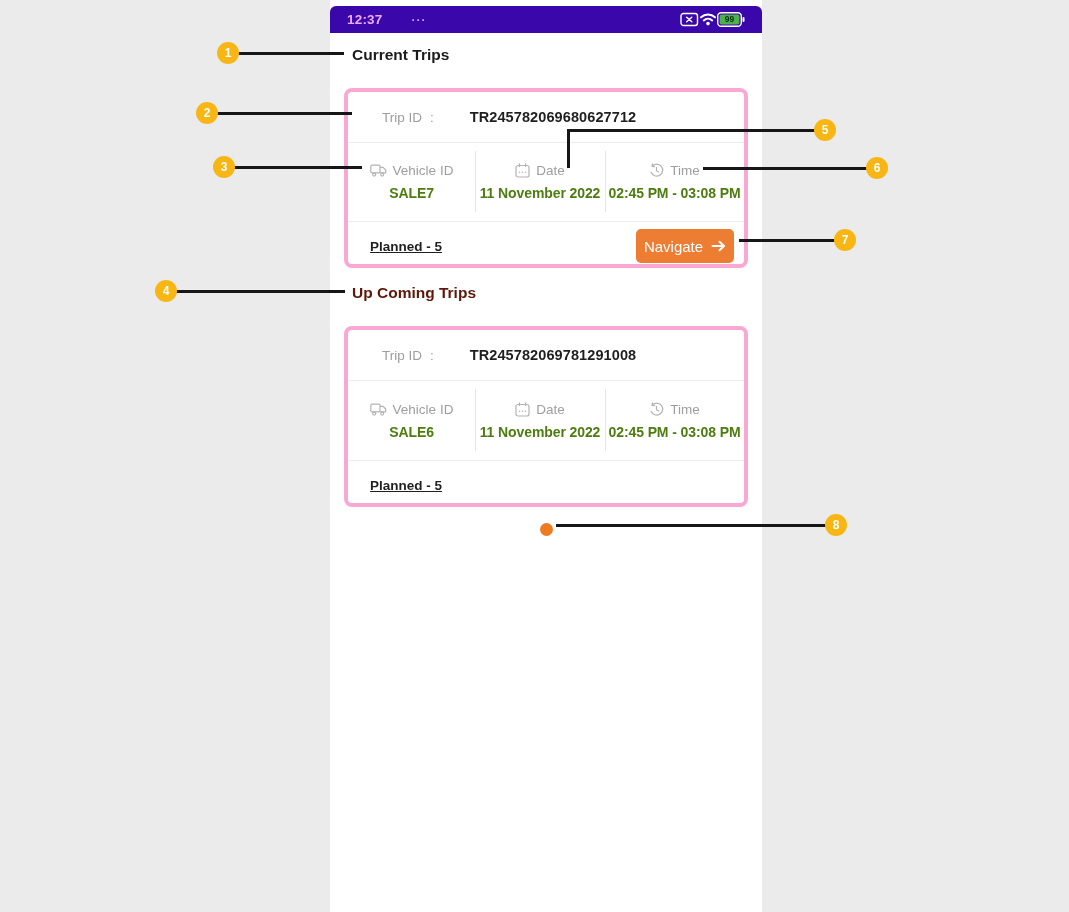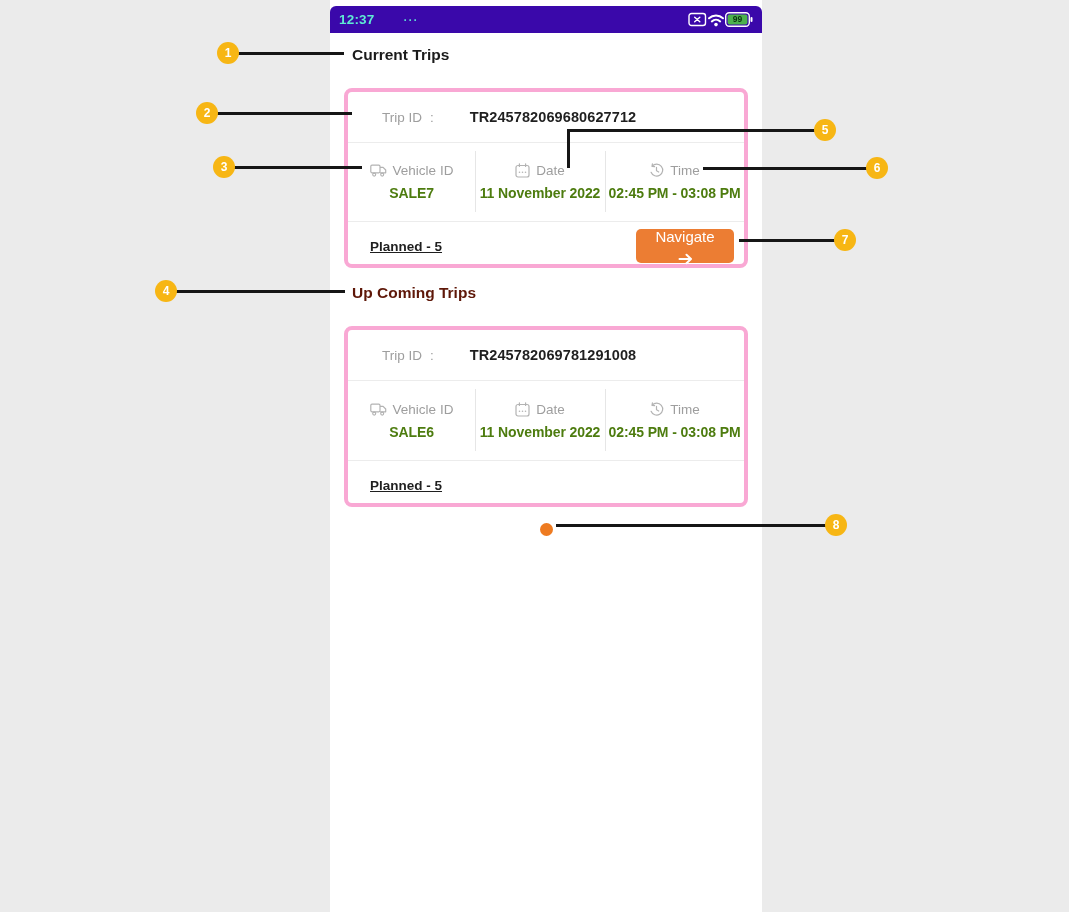--- a/index.html
+++ b/index.html
@@ -2,24 +2,24 @@
 <html><head>
 <meta charset="utf-8">
 <style>
   * { margin:0; padding:0; box-sizing:border-box; }
   body { font-family:"Liberation Sans","DejaVu Sans",sans-serif; }
   .stage { position:relative; width:1069px; height:912px; background:#ebebeb; overflow:hidden; }
 
   
   .phone { position:absolute; left:330px; top:0; width:432px; height:912px; background:#ffffff; }
   .statusbar { position:absolute; left:0; top:6px; width:432px; height:27px; background:#3a08aa;
-               border-radius:6px 6px 0 0; display:flex; align-items:center; padding:0 9px; color:#5eead4; }
+               border-radius:6px 6px 0 0; display:flex; align-items:center; padding:0 17px; color:#f0abfc; }
   .sb-time { font-size:13.5px; font-weight:bold; letter-spacing:.2px; }
   .sb-dots { font-size:15px; margin-left:28px; opacity:.95; letter-spacing:1px; }
-  .sb-right { margin-left:auto; display:flex; align-items:center; gap:0; }
+  .sb-right { margin-left:auto; display:flex; gap:0; }
 
   .heading { position:absolute; font-size:15.5px; font-weight:bold; color:#1b1b1b; }
   .heading.current { left:22px; top:46px; }
   .heading.upcoming { left:22px; top:284px; color:#5e1708; }
 
   
   .card { position:absolute; left:14px; width:404px; background:#fff; border:4px solid #f9a8d4;
           border-radius:8px; }
   .card1 { top:88px; height:180px; }
   .card2 { top:326px; height:181px; }
@@ -34,21 +34,21 @@
   .dcol.c1 { width:127px; } .dcol.c2 { width:130px; } .dcol.c3 { flex:1; }
   .dcol-label { display:flex; align-items:center; gap:6px; color:#9e9e9e; font-size:13.5px; }
   .dcol-value { color:#4d7c0f; font-size:14px; font-weight:bold; letter-spacing:-.1px; white-space:nowrap; }
   .vdiv { position:absolute; top:8px; bottom:9px; width:1px; background:#e6e6e6; }
   .vdiv.d1 { left:127px; } .vdiv.d2 { left:257px; }
   .planned-row { height:48px; display:flex; align-items:center; justify-content:space-between;
                  padding:0 10px 0 22px; }
   .planned { color:#1f1f1f; font-size:13.5px; font-weight:bold;text-decoration:underline; }
   .navigate-btn { display:flex; align-items:center; justify-content:center; gap:8px; width:98px; height:34px;
                   background:#ec7d33; border:none; border-radius:5px; color:#fff; font-size:15px;
-                  font-family:inherit; cursor:pointer;flex-direction:column; }
+                  font-family:inherit; cursor:pointer; }
   .page-dot { position:absolute; left:210px; top:523px; width:13px; height:13px; border-radius:50%;
               background:#ee7b21; }
 
   
   .callout { position:absolute; width:22px; height:22px; border-radius:50%; background:#f7b614;
              color:#fff; font-size:12px; font-weight:bold; display:flex; align-items:center;
              justify-content:center; z-index:5; }
   .lline { position:absolute; background:#161616; z-index:4; }
   .c1 { left:217px; top:42px; }   .l1 { left:236px; top:52px; width:108px; height:3px; }
   .c2 { left:196px; top:102px; }  .l2 { left:215px; top:112px; width:137px; height:3px; }

